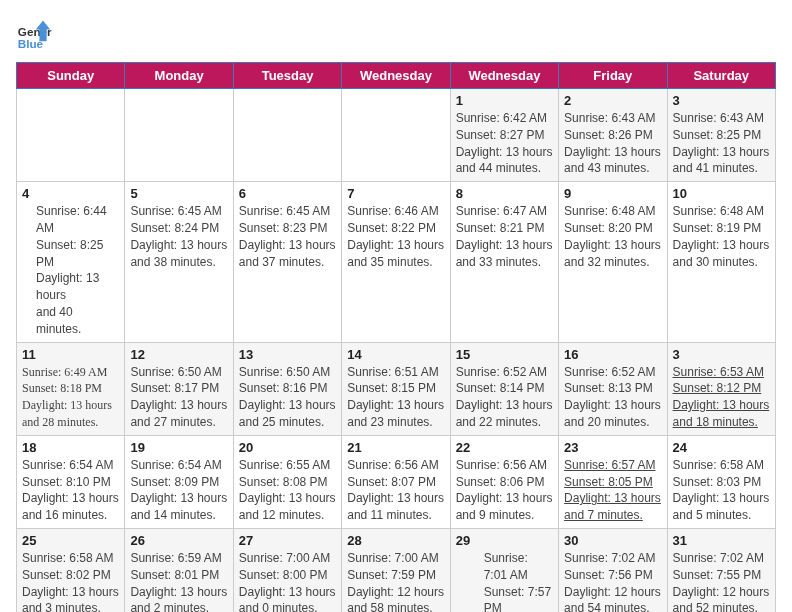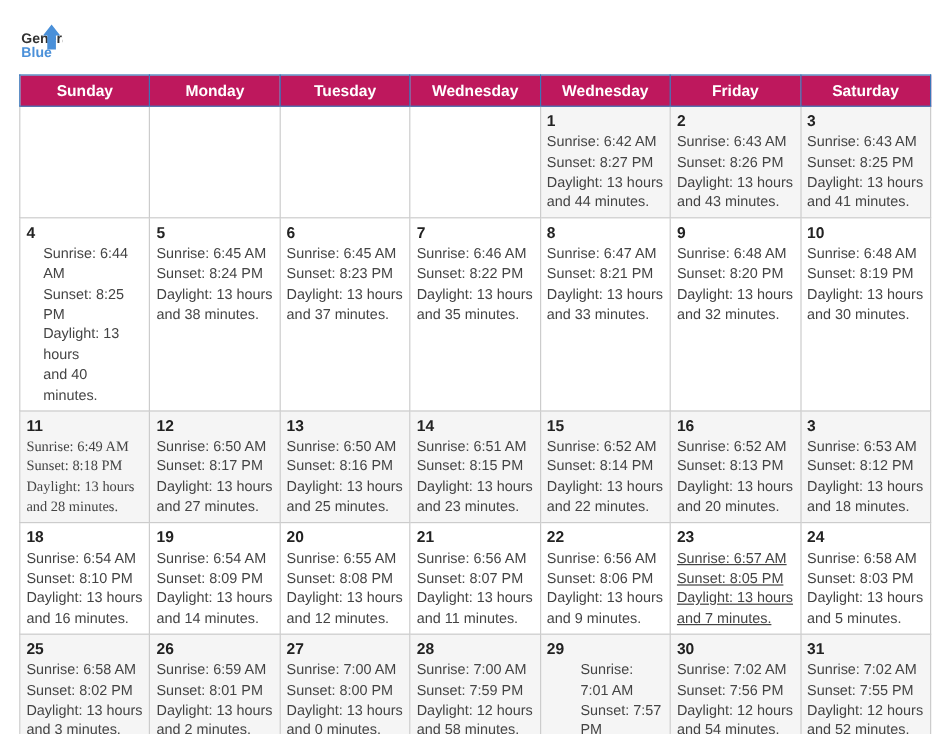--- a/index.html
+++ b/index.html
@@ -218,21 +218,21 @@
         </td>
         <td>
           <div class="day-num">16</div>
           <div class="day-info" style="white-space: pre-line;">Sunrise: 6:52 AM
 Sunset: 8:13 PM
 Daylight: 13 hours
 and 20 minutes.</div>
         </td>
         <td>
           <div class="day-num">3</div>
-          <div class="day-info" style="white-space: pre-line;">Sunrise: 6:53 AM
+          <div class="day-info" style="white-space: pre-line; text-decoration: underline;">Sunrise: 6:53 AM
 Sunset: 8:12 PM
 Daylight: 13 hours
 and 18 minutes.</div>
         </td>
       </tr>
       <tr>
         <td>
           <div class="day-num">18</div>
           <div class="day-info" style="white-space: pre-line;">Sunrise: 6:54 AM
 Sunset: 8:10 PM

